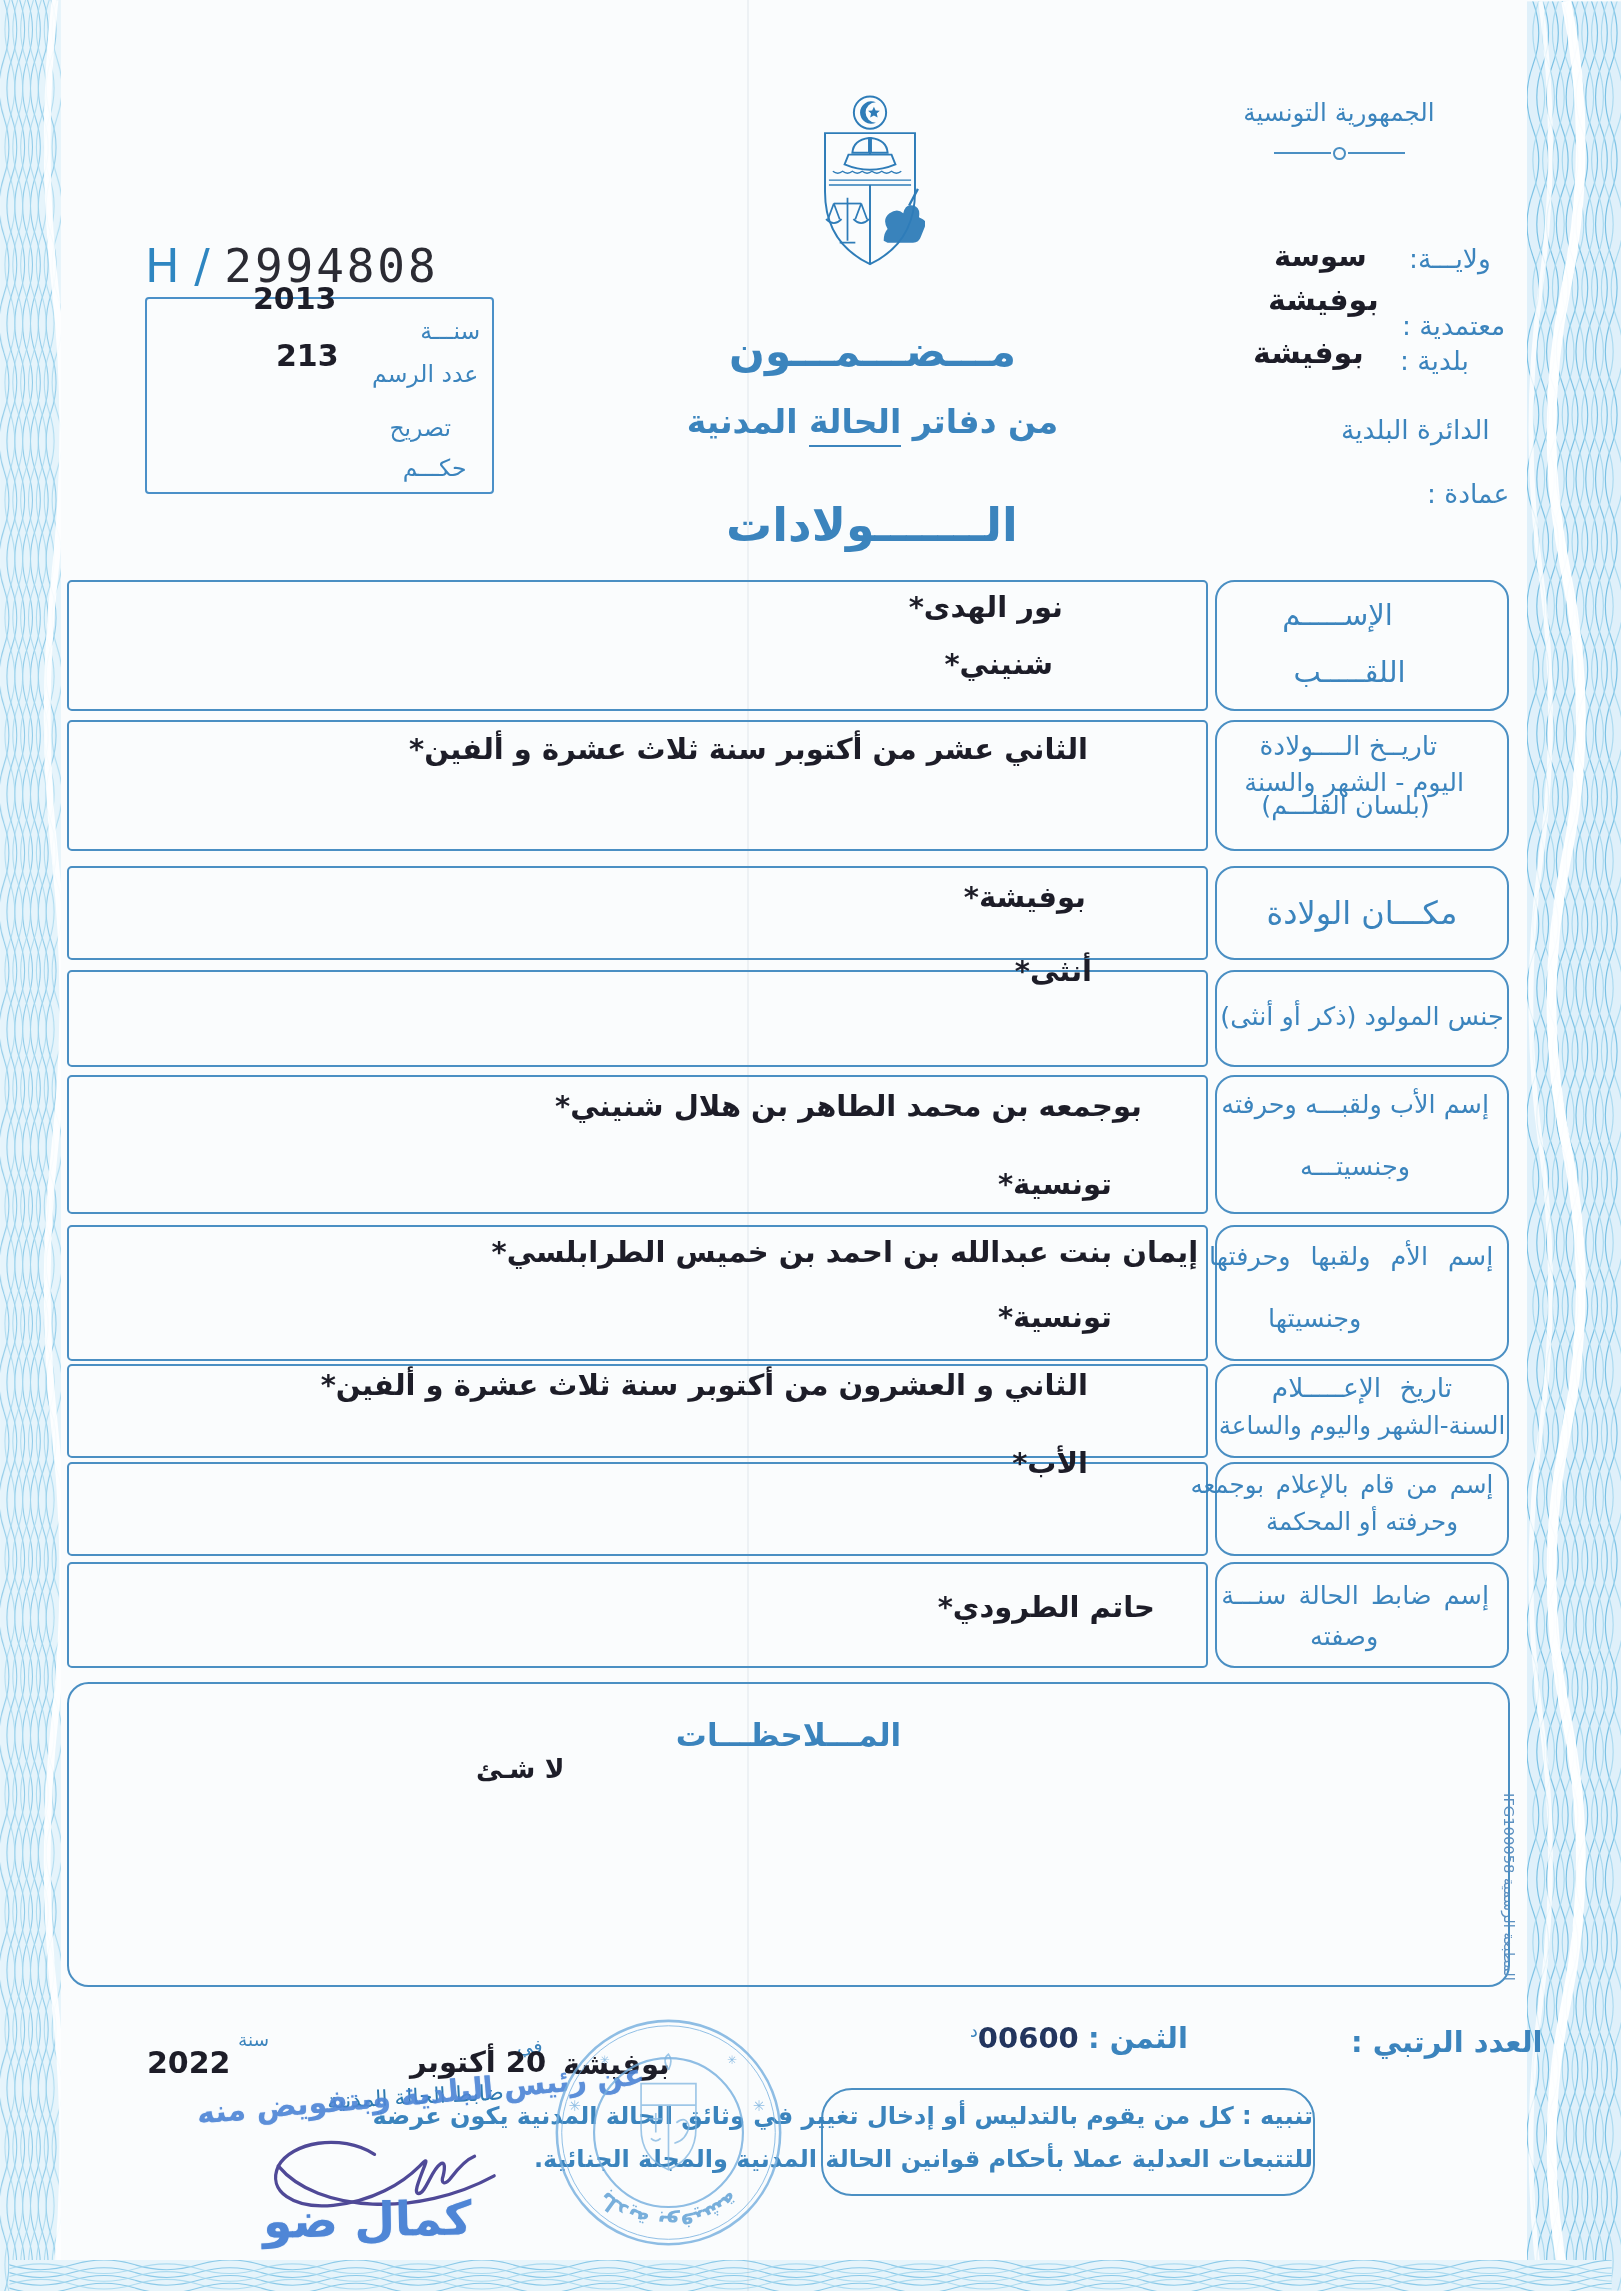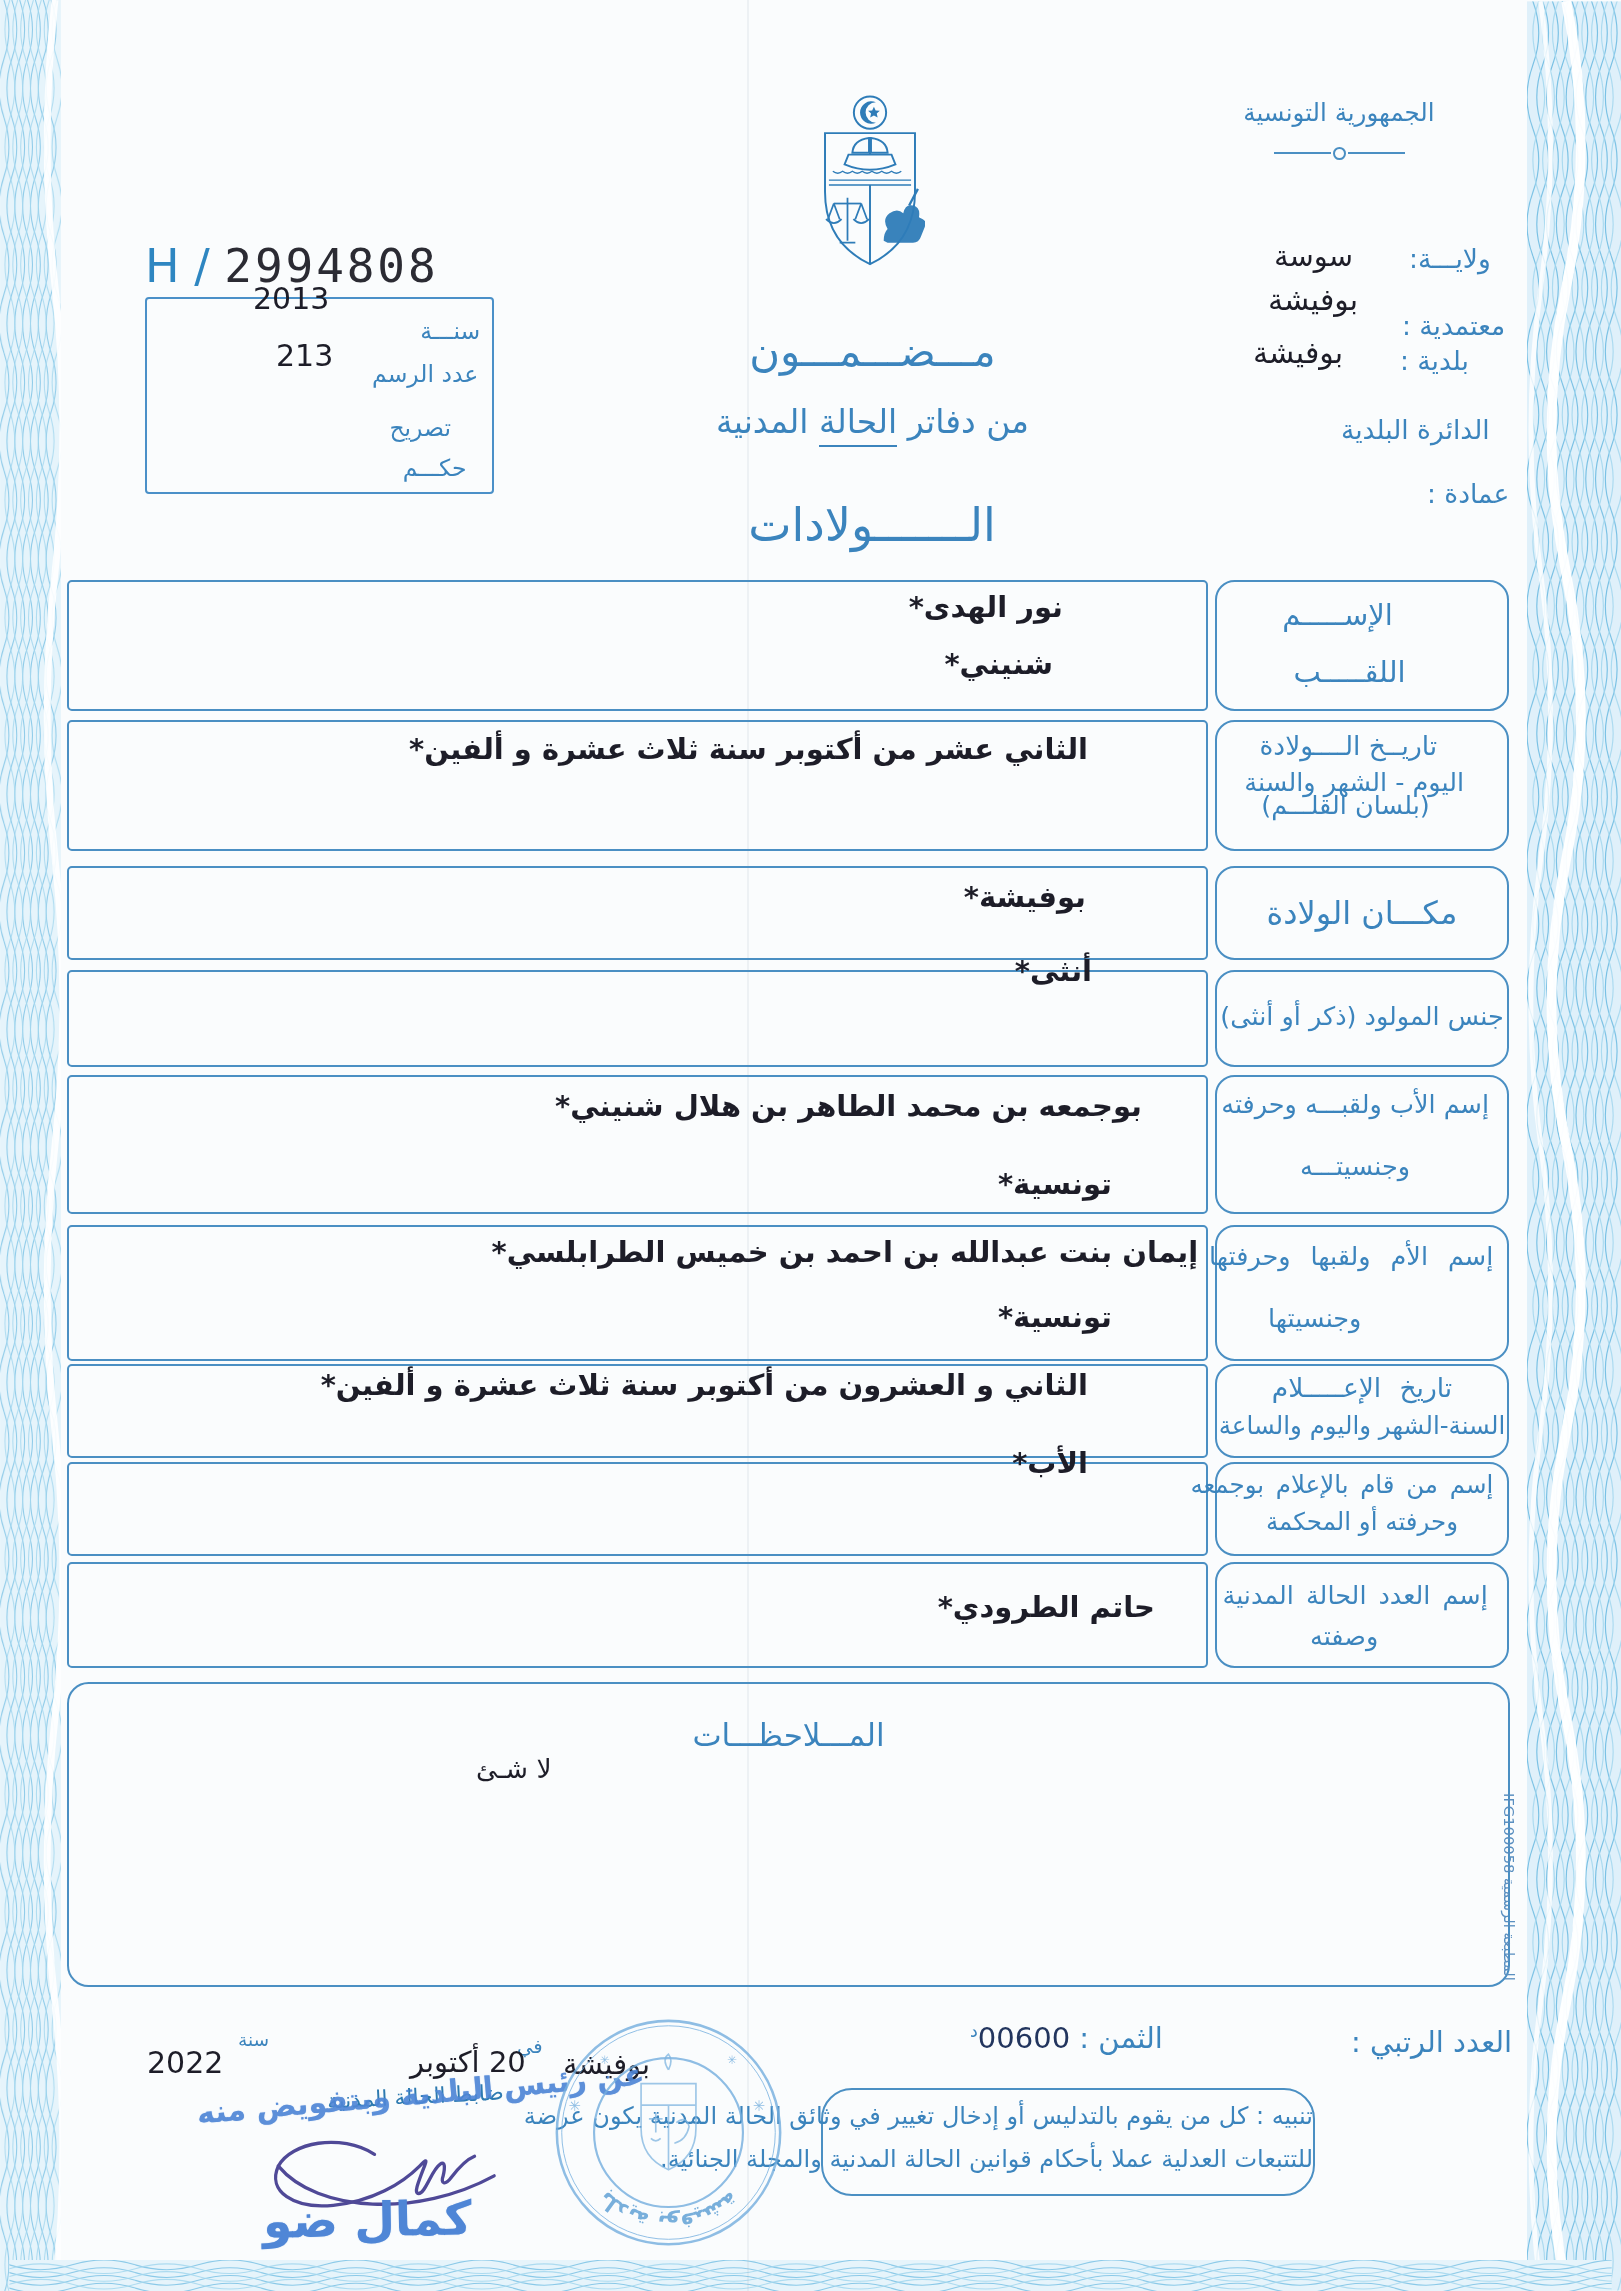--- a/index.html
+++ b/index.html
@@ -5,21 +5,21 @@
   html,body{margin:0;padding:0;background:#9aa3a8;}
   .page{
     position:relative; width:1621px; height:2292px; margin:0 auto;
     background:#fafcfd; overflow:hidden;
     font-family:"DejaVu Sans", sans-serif;
   }
   .abs{position:absolute;}
   .rtl{direction:rtl;}
   .blue{color:#3b84bd;}
   .black{color:#1d1d28;}
-  .b{font-weight:normal;}
+  .b{font-weight:bold;}
   
   .vbox{position:absolute; left:67px; width:1137px; border:2px solid #4a8fc3; border-radius:4.9px;}
   .lbox{position:absolute; left:1215px; width:290px; border:2.5px solid #4a8fc3; border-radius:19.6px;}
   .vline{position:absolute; white-space:nowrap; font-weight:bold; font-size:29px; color:#1d1d28; direction:rtl;}
   .lline{position:absolute; left:0; width:100%; box-sizing:border-box; white-space:nowrap; font-size:26.5px; color:#3b84bd; direction:rtl;}
   .ll-r{text-align:center; padding-right:19.6px;}
   .ll-c{text-align:center;}
   .ll-l{text-align:left; padding-left:78px;}
   .fold{position:absolute; top:0; bottom:0; width:2px; background:rgba(160,175,188,.14);}
   .rep-divider{position:absolute; display:flex; align-items:center;}
@@ -247,21 +247,21 @@
   </div>
   <div class="lbox" style="top:1462px;height:90px">
     <div class="lline ll-r" style="top:5.9px;font-size:24.5px;padding-right:13.7px;word-spacing:3.9px">إسم من قام بالإعلام بوجمعه</div>
     <div class="lline ll-c" style="top:43px;font-size:24.5px">وحرفته أو المحكمة</div>
   </div>
 
   <div class="vbox" style="top:1562px;height:102px">
     <div class="vline" style="top:25.5px;right:51px">حاتم الطرودي*</div>
   </div>
   <div class="lbox" style="top:1562px;height:102px">
-    <div class="lline ll-r" style="top:15.7px;font-size:25.5px;padding-right:13.7px;word-spacing:3.9px">إسم العدد الحالة المدنية</div>
+    <div class="lline ll-r" style="top:15.7px;font-size:25.5px;padding-right:13.7px;word-spacing:3.9px">إسم ضابط الحالة سنـــة</div>
     <div class="lline ll-l" style="top:57px;font-size:25.5px;padding-left:93px">وصفته</div>
   </div>
 
   <div class="abs" style="left:67px;top:1682px;width:1439px;height:301px;border:2.5px solid #4a8fc3;border-radius:21.6px">
     <div class="abs rtl blue b" style="left:0;top:33px;width:100%;text-align:center;font-size:31px">المـــلاحظـــات</div>
     <div class="abs rtl black b" style="left:407px;top:69px;font-size:26.5px;white-space:nowrap">لا شـئ</div>
   </div>
 
   <div class="abs rtl blue b" style="left:1351px;top:2025px;font-size:29px;white-space:nowrap">العدد الرتبي :</div>
   <div class="abs rtl" style="left:970px;top:2021px;font-size:29px;white-space:nowrap">

